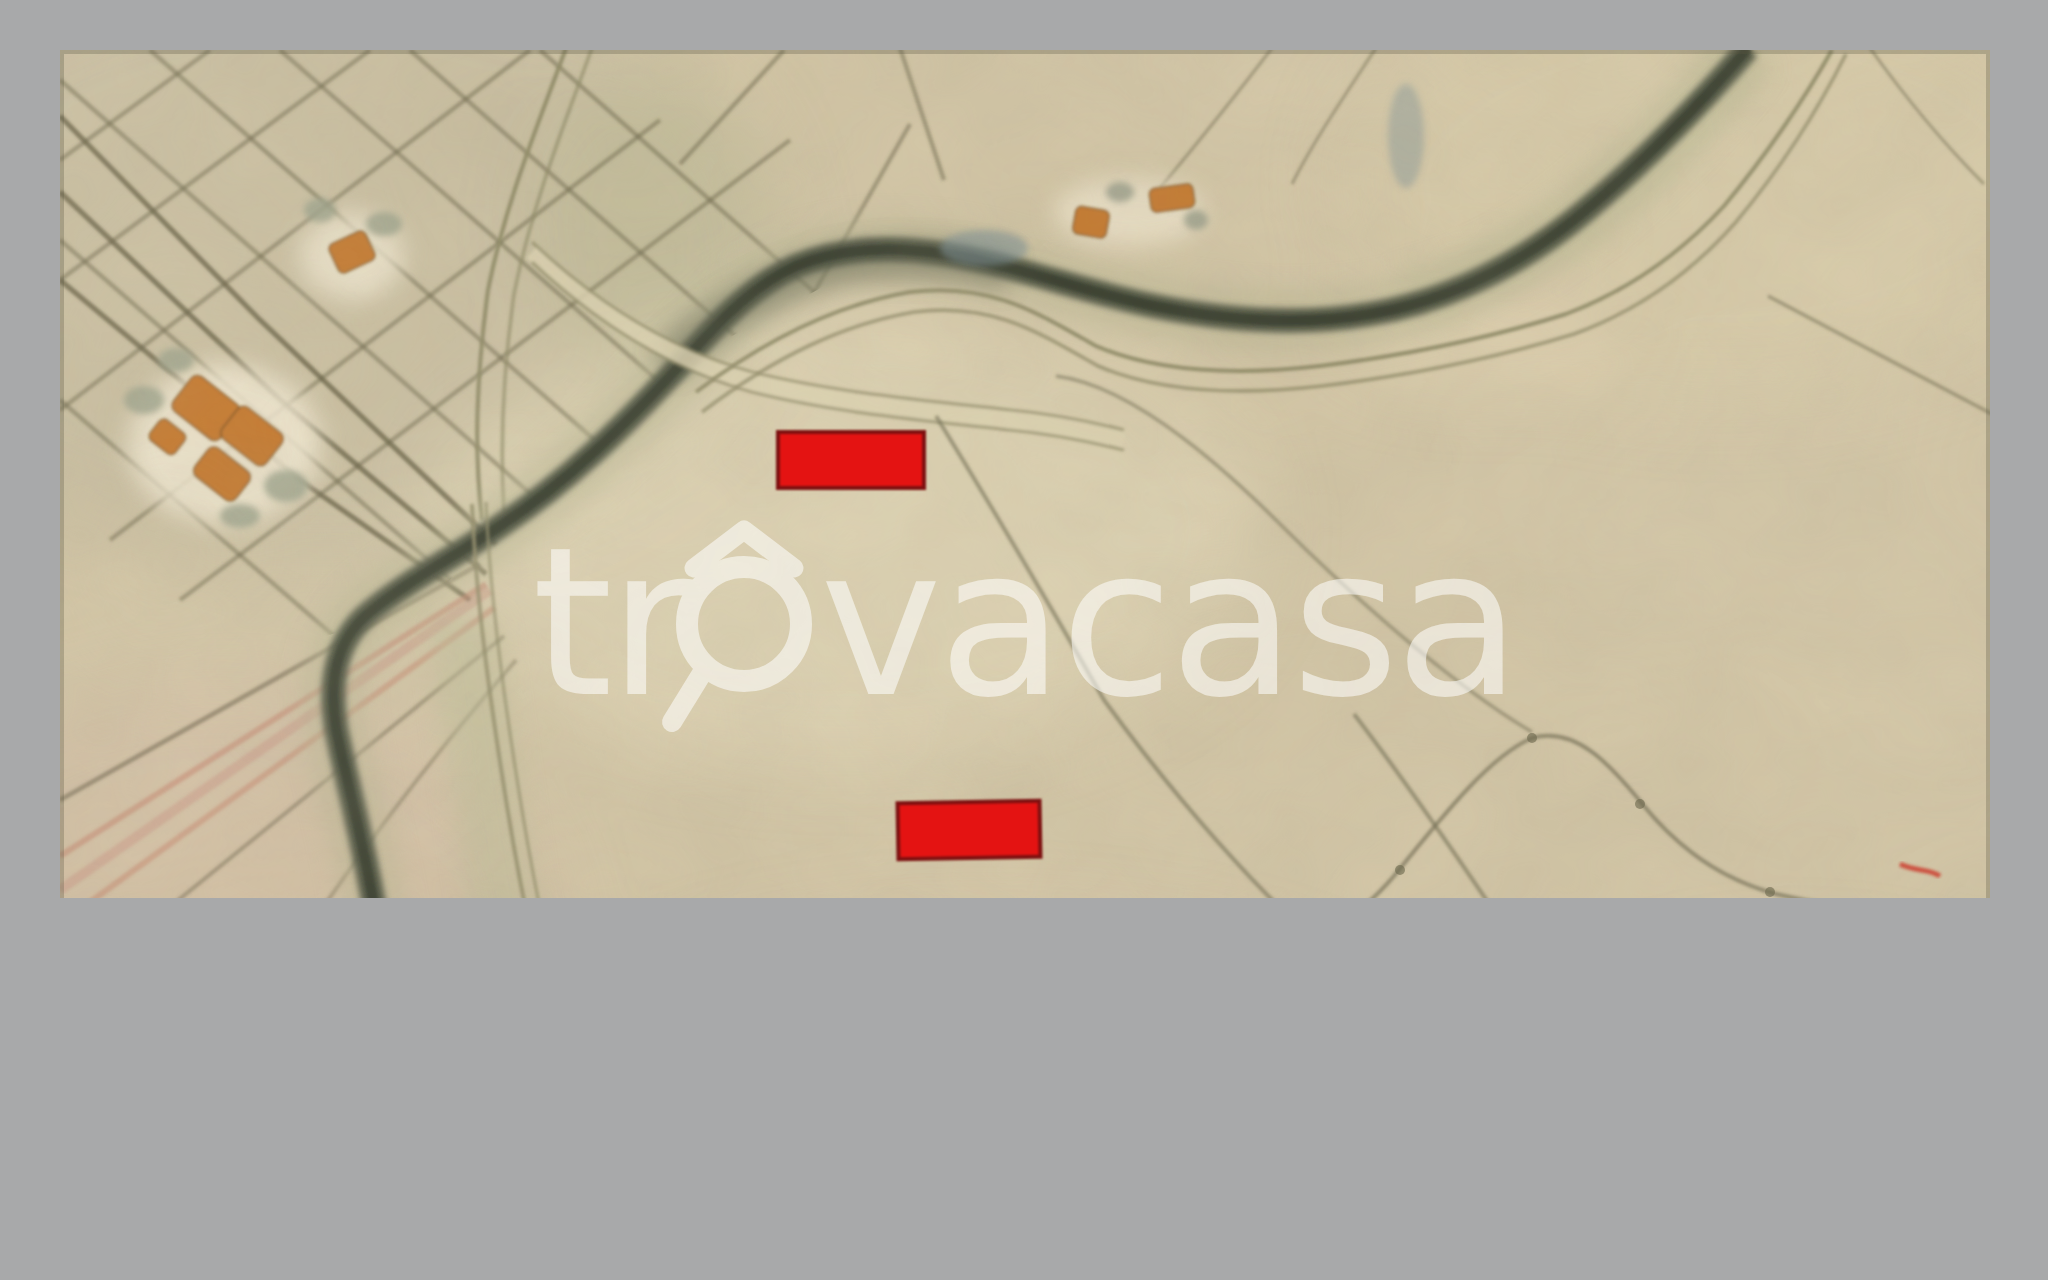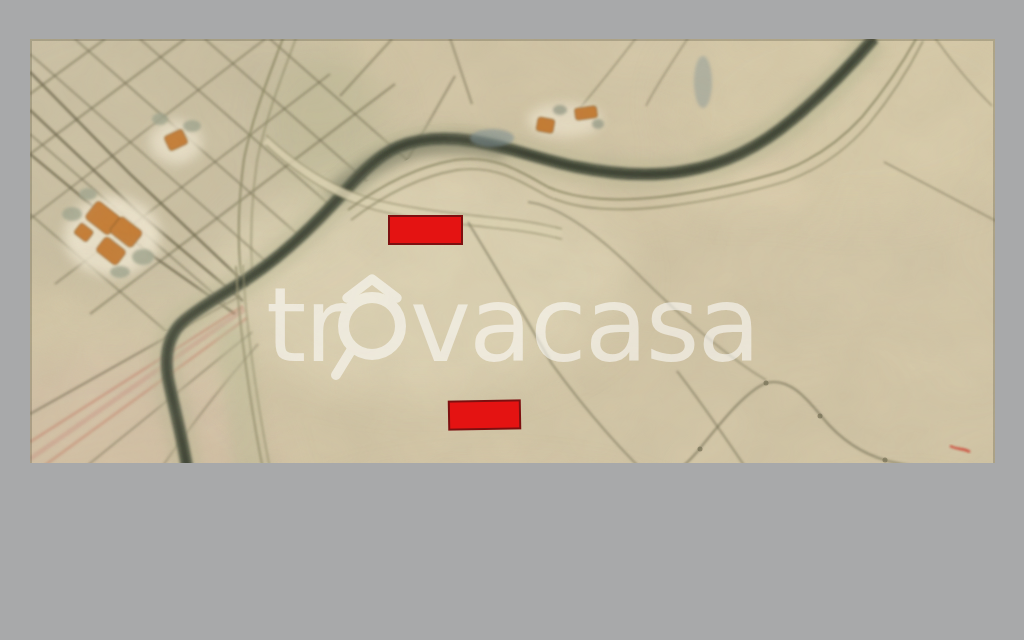--- a/index.html
+++ b/index.html
@@ -2,21 +2,21 @@
 <html style="--frame: #a8a9aa; --paper: #d2c5a5; --marker-fill: #e41312; --marker-border: #7d1010;"><head>
 <meta charset="utf-8">
 <style>
   html,body{margin:0;padding:0;background:#888;}
   .stage{
     position:relative;width:1024px;height:640px;overflow:hidden;
     background:var(--frame,#a8a9aa);
     font-family:"DejaVu Sans",sans-serif;
   }
   .map-frame{
-    position:absolute;left:30px;top:39px;width:965px;height:424px;
+    position:absolute;left:30px;top:25px;width:965px;height:424px;
     overflow:hidden;background:var(--paper,#d2c5a5);
   }
   .map-frame svg{display:block;}
   .marker-layer{position:absolute;inset:0;pointer-events:none;}
   .marker{
     position:absolute;box-sizing:border-box;
     background:var(--marker-fill,#e41312);
     border:2px solid var(--marker-border,#7d1010);
     filter:blur(.5px);
     pointer-events:auto;

